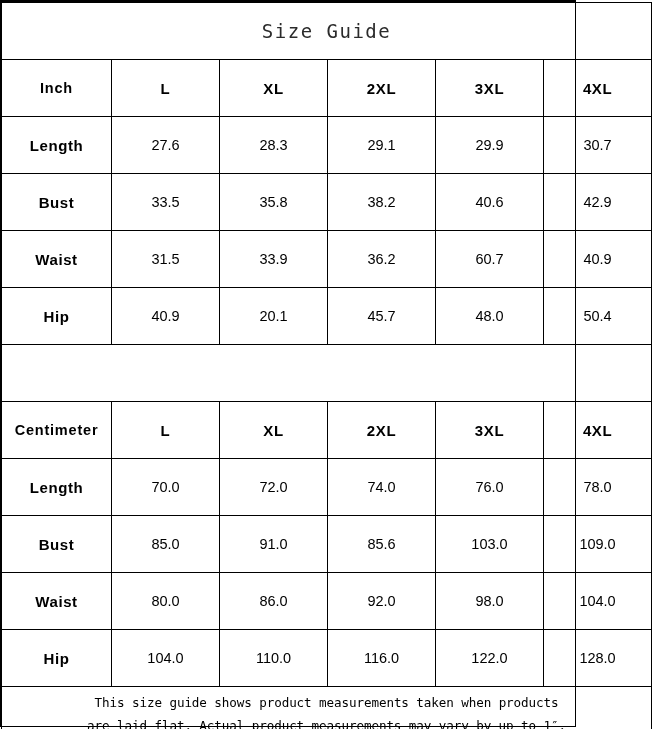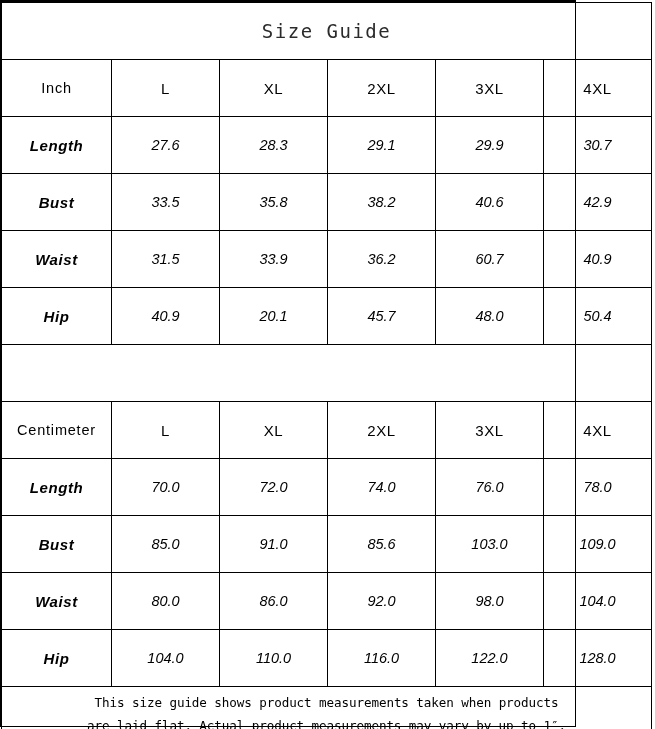--- a/index.html
+++ b/index.html
@@ -55,35 +55,34 @@
     font-family: "DejaVu Sans Mono", "Liberation Mono", monospace;
     font-size: 19px;
     font-weight: 400;
     letter-spacing: 1.5px;
     color: #2b2b2b;
   }
 
   
   .row-head td {
     height: 56px;
-    font-weight: normal;
+    font-weight: bold;
     font-size: 15px;
     letter-spacing: 0.6px;
   }
   .row-head td.unit-cell {
     font-size: 14.5px;
     letter-spacing: 0.8px;
   }
 
   
   .row-data td {
     height: 56px;
     font-size: 14.5px;
     font-weight: 400;
-    font-style: italic;
   }
   .row-data td.rowlabel {
     font-weight: bold;
     font-size: 15px;
     letter-spacing: 0.6px;
   }
 
   
   .row-spacer td {
     height: 56px;

